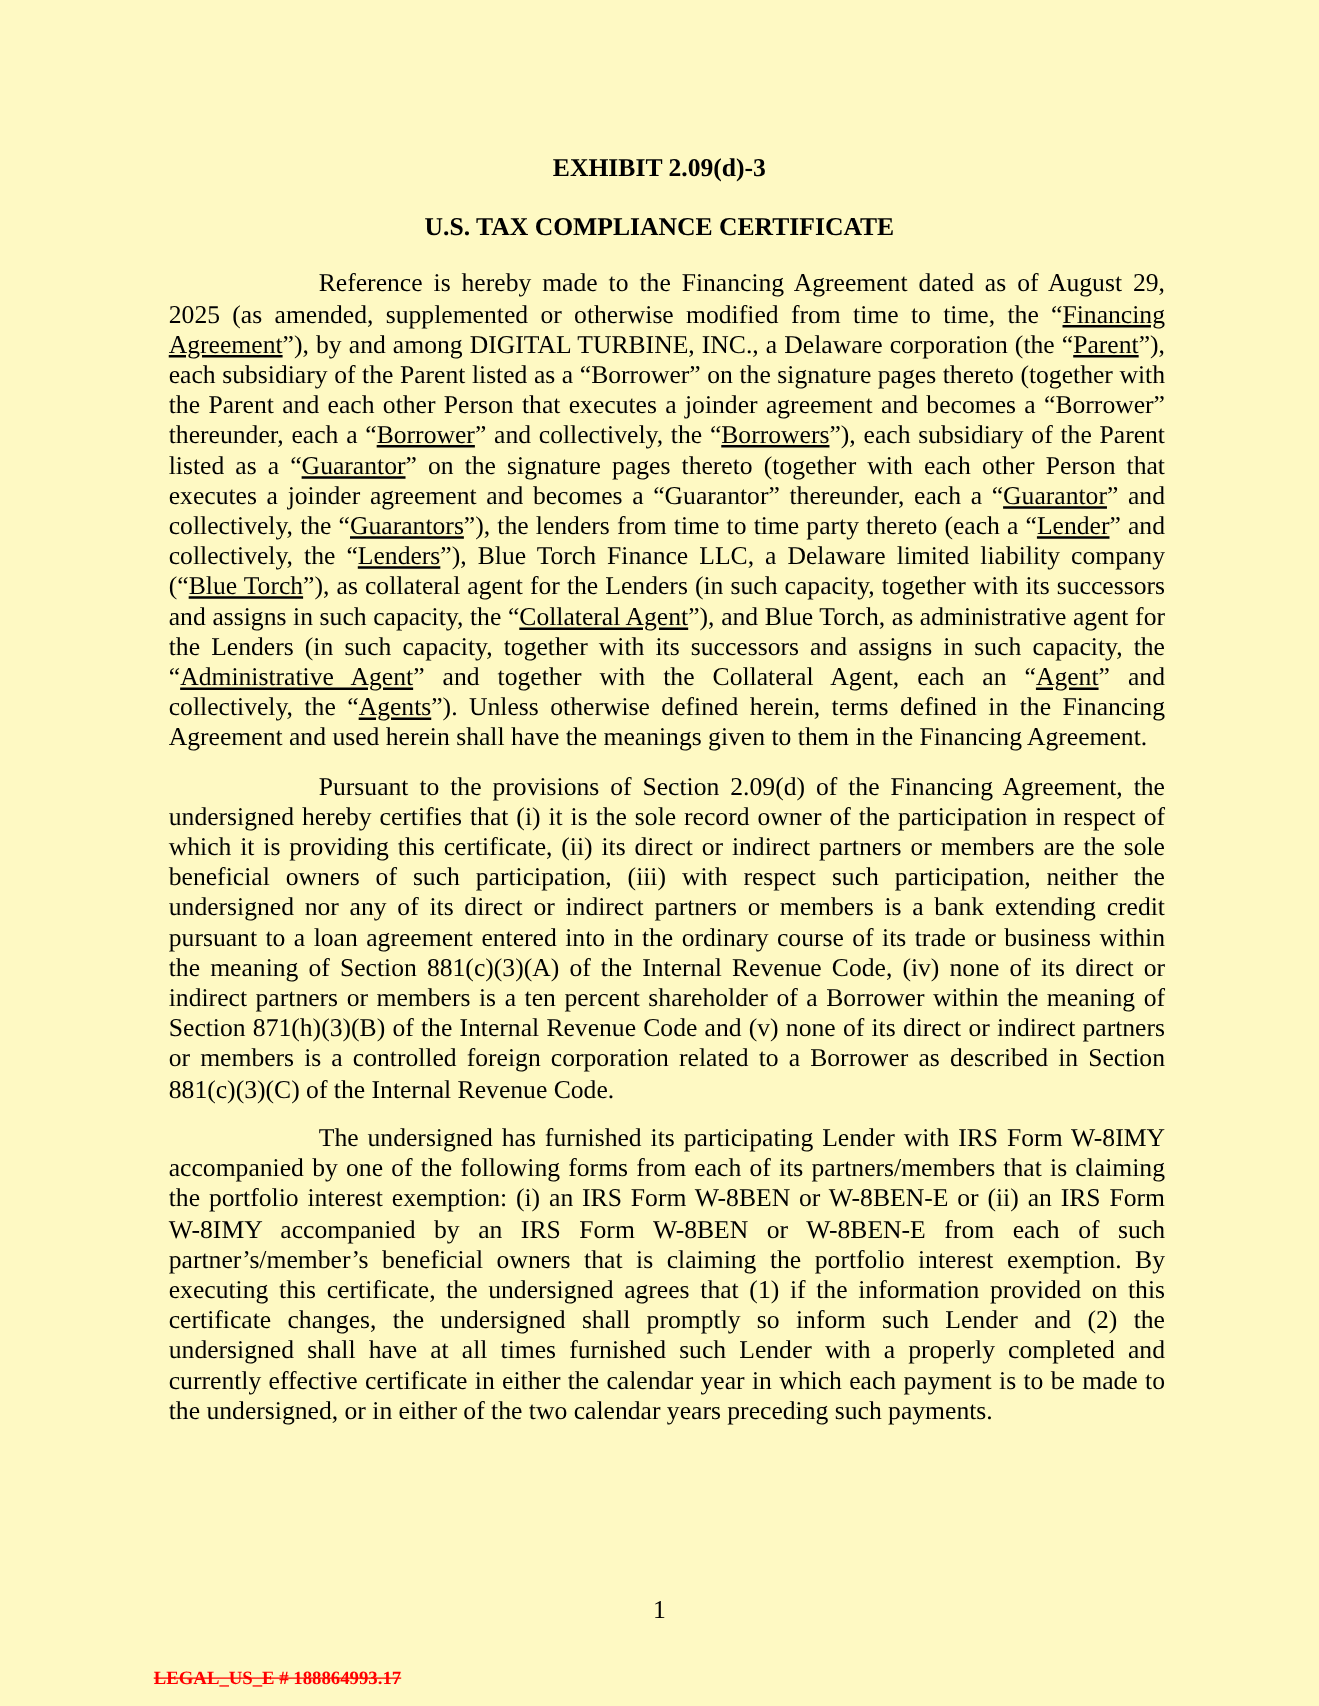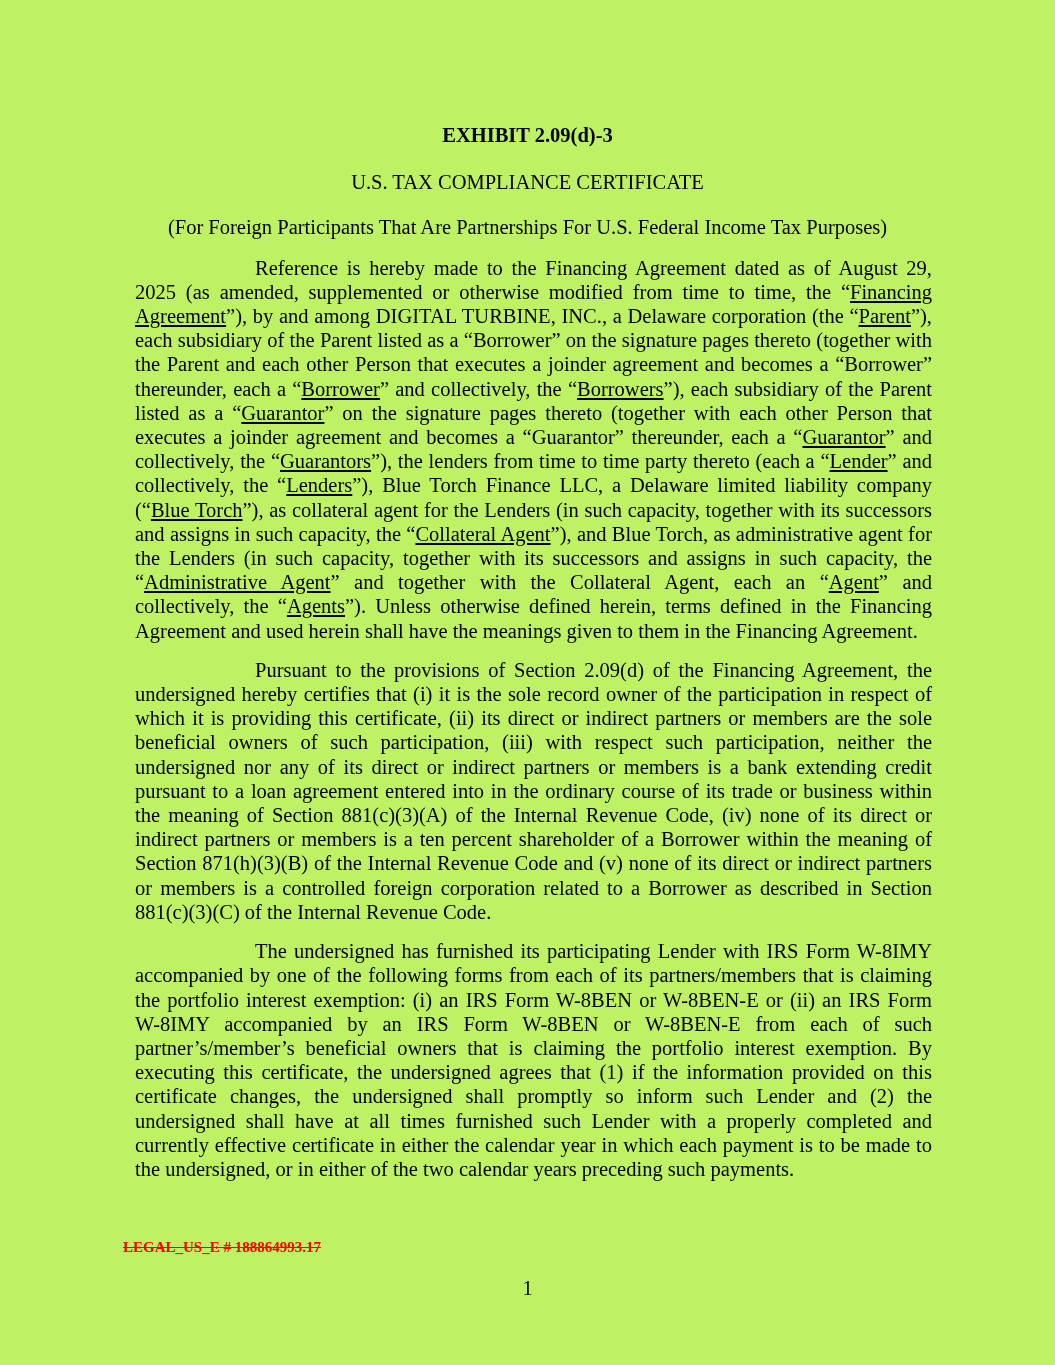--- a/index.html
+++ b/index.html
@@ -4,42 +4,42 @@
 <style>
   html, body {
     margin: 0;
     padding: 0;
     background: #ffffff;
   }
   .page {
     position: relative;
     width: 1055px;
     height: 1365px;
-    background: #bef264;
+    background: #fef9c3;
     color: #000000;
     font-family: "Liberation Serif", serif;
     overflow: hidden;
   }
   .content {
     position: absolute;
     left: 123px;
     top: 123px;
     width: 809px;
     font-size: 20.5px;
     line-height: 24.2px;
   }
   .heading {
     text-align: center;
   }
   .heading-exhibit {
     font-weight: bold;
     margin: 0 0 23px 0;
   }
   .heading-title {
-    font-weight: normal;
+    font-weight: bold;
     margin: 0 0 21px 0;
   }
   .heading-subtitle {
     font-weight: normal;
     margin: 0 0 16px 0;
   }
   .para {
     margin: 0 0 15px 12px;
     text-align: justify;
     text-indent: 120px;
@@ -52,36 +52,35 @@
     top: 1276px;
     left: 0;
     width: 100%;
     text-align: center;
     font-size: 20.5px;
     line-height: 24.2px;
   }
   .legal-id {
     position: absolute;
     left: 123px;
-    top: 1238px;
+    top: 1334px;
     font-size: 15px;
     line-height: 18px;
     font-weight: bold;
     color: var(--legal-red, #ff0000);
     text-decoration: line-through;
   }
 </style>
 </head>
 <body>
 
 <div class="page">
   <div class="content">
     <div class="heading heading-exhibit">EXHIBIT 2.09(d)-3</div>
     <div class="heading heading-title">U.S. TAX COMPLIANCE CERTIFICATE</div>
-    <div class="heading heading-subtitle">(For Foreign Participants That Are Partnerships For U.S. Federal Income Tax Purposes)</div>
     <div>
         <p class="para">Reference is hereby made to the Financing Agreement dated as of August 29, 2025 (as amended, supplemented or otherwise modified from time to time, the “<span class="defined-term">Financing Agreement</span>”), by and among DIGITAL TURBINE, INC., a Delaware corporation (the “<span class="defined-term">Parent</span>”), each subsidiary of the Parent listed as a “Borrower” on the signature pages thereto (together with the Parent and each other Person that executes a joinder agreement and becomes a “Borrower” thereunder, each a “<span class="defined-term">Borrower</span>” and collectively, the “<span class="defined-term">Borrowers</span>”), each subsidiary of the Parent listed as a “<span class="defined-term">Guarantor</span>” on the signature pages thereto (together with each other Person that executes a joinder agreement and becomes a “Guarantor” thereunder, each a “<span class="defined-term">Guarantor</span>” and collectively, the “<span class="defined-term">Guarantors</span>”), the lenders from time to time party thereto (each a “<span class="defined-term">Lender</span>” and collectively, the “<span class="defined-term">Lenders</span>”), Blue Torch Finance LLC, a Delaware limited liability company (“<span class="defined-term">Blue Torch</span>”), as collateral agent for the Lenders (in such capacity, together with its successors and assigns in such capacity, the “<span class="defined-term">Collateral Agent</span>”), and Blue Torch, as administrative agent for the Lenders (in such capacity, together with its successors and assigns in such capacity, the “<span class="defined-term">Administrative Agent</span>” and together with the Collateral Agent, each an “<span class="defined-term">Agent</span>” and collectively, the “<span class="defined-term">Agents</span>”).  Unless otherwise defined herein, terms defined in the Financing Agreement and used herein shall have the meanings given to them in the Financing Agreement.</p>
         <p class="para">Pursuant to the provisions of Section 2.09(d) of the Financing Agreement, the undersigned hereby certifies that (i) it is the sole record owner of the participation in respect of which it is providing this certificate, (ii) its direct or indirect partners or members are the sole beneficial owners of such participation, (iii) with respect such participation, neither the undersigned nor any of its direct or indirect partners or members is a bank extending credit pursuant to a loan agreement entered into in the ordinary course of its trade or business within the meaning of Section 881(c)(3)(A) of the Internal Revenue Code, (iv) none of its direct or indirect partners or members is a ten percent shareholder of a Borrower within the meaning of Section 871(h)(3)(B) of the Internal Revenue Code and (v) none of its direct or indirect partners or members is a controlled foreign corporation related to a Borrower as described in Section 881(c)(3)(C) of the Internal Revenue Code.</p>
         <p class="para">The undersigned has furnished its participating Lender with IRS Form W-8IMY accompanied by one of the following forms from each of its partners/members that is claiming the portfolio interest exemption: (i) an IRS Form W-8BEN or W-8BEN-E or (ii) an IRS Form W-8IMY accompanied by an IRS Form W-8BEN or W-8BEN-E from each of such partner’s/member’s beneficial owners that is claiming the portfolio interest exemption.  By executing this certificate, the undersigned agrees that (1) if the information provided on this certificate changes, the undersigned shall promptly so inform such Lender and (2) the undersigned shall have at all times furnished such Lender with a properly completed and currently effective certificate in either the calendar year in which each payment is to be made to the undersigned, or in either of the two calendar years preceding such payments.</p>
       </div>
   </div>
   <div class="page-number">1</div>
   <div class="legal-id">LEGAL_US_E # 188864993.17</div>
 </div>
 

